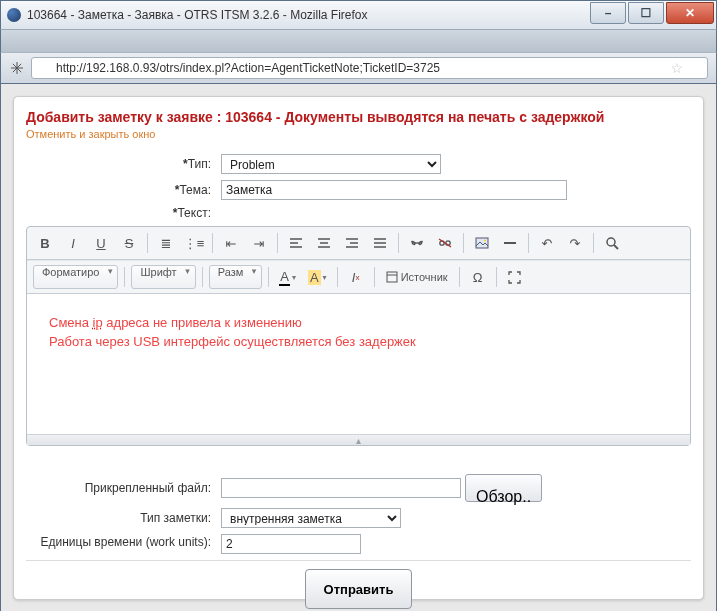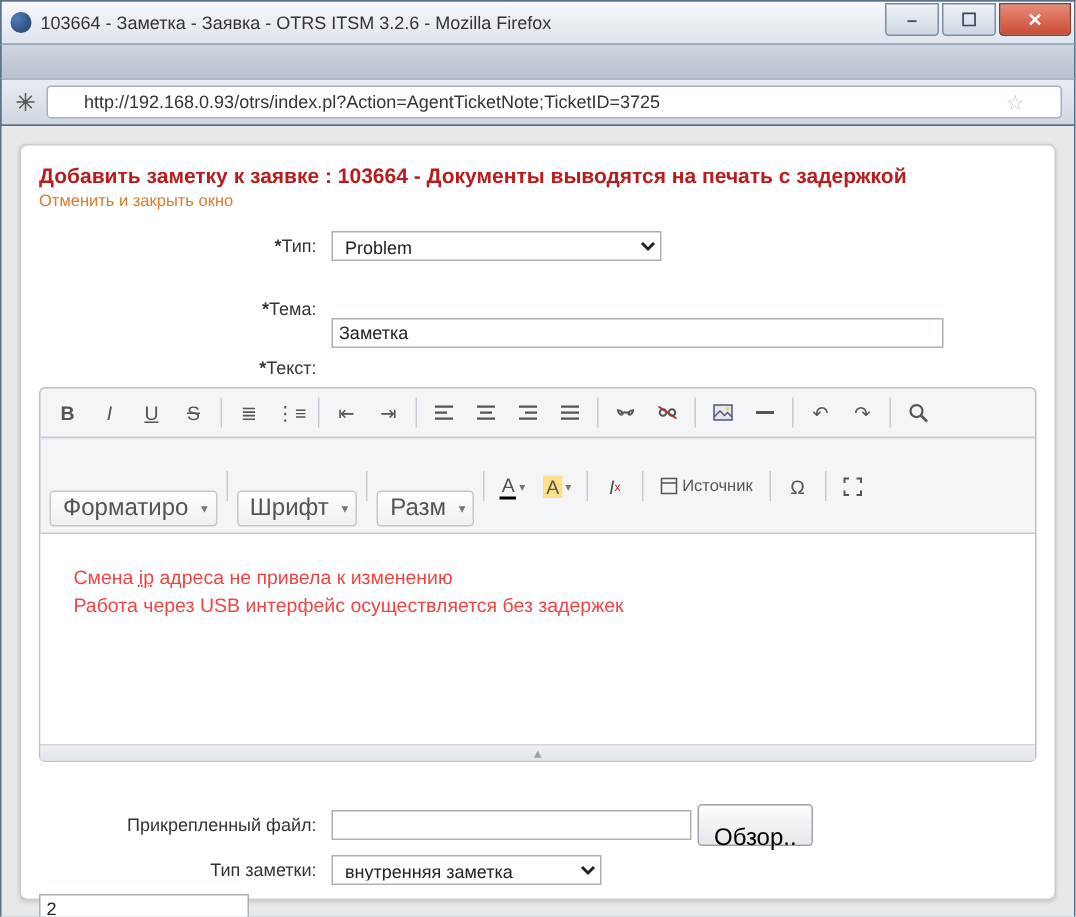--- a/index.html
+++ b/index.html
@@ -20,28 +20,28 @@
   .viewport{background:#e8e8e8;border:1px solid #5a7088;border-top:none;padding:12px;height:calc(611px - 28px - 22px - 30px - 2px);box-sizing:border-box;}
   .panel{background:#fff;border:1px solid #ccc;border-radius:5px;padding:10px 12px 12px;box-shadow:0 1px 3px rgba(0,0,0,0.15);height:100%;box-sizing:border-box;display:flex;flex-direction:column;}
   h1.title{font-size:14px;font-weight:bold;margin:2px 0 3px;color:#b91c1c;}
   a.cancel{color:#d97b29;text-decoration:none;font-size:11px;}
   .formarea{margin-top:14px;}
   .row{display:flex;align-items:center;margin-bottom:6px;}
   .lbl{width:185px;text-align:right;padding-right:10px;color:#333;font-size:12px;}
   .lbl .req{font-weight:bold;}
   select,input[type=text]{font-size:12px;border:1px solid #aab0b8;padding:2px 4px;background:#fff;color:#222;height:20px;box-sizing:border-box;}
   .w-type{width:220px;}
-  .w-subj{width:408px;margin-top:32px;}
+  .w-subj{width:346px;}
   .w-units{width:140px;}
   
   .editor{border:1px solid #b9bfc6;border-radius:4px;margin:6px 0 0 0;background:#f4f5f7;}
   .tbar{display:flex;flex-wrap:wrap;align-items:center;padding:4px 6px;border-bottom:1px solid #c6ccd3;gap:4px;}
   .tbar.row2{border-top:1px solid #e4e7eb;}
   .tbtn{width:22px;height:22px;border:1px solid transparent;border-radius:3px;display:flex;align-items:center;justify-content:center;color:#555;font-size:13px;cursor:pointer;}
-  .tsel{height:22px;border:1px solid #c2c8cf;border-radius:3px;background:linear-gradient(to bottom,#fdfdfe,#eef0f3);padding:0 18px 0 8px;display:flex;align-items:center;font-size:16px;color:#555;position:relative;cursor:pointer;margin-top:30px;}
+  .tsel{height:22px;border:1px solid #c2c8cf;border-radius:3px;background:linear-gradient(to bottom,#fdfdfe,#eef0f3);padding:0 18px 0 8px;display:flex;align-items:flex-start;font-size:11px;color:#555;position:relative;cursor:pointer;}
   .tsel:after{content:"▾";position:absolute;right:5px;color:#777;font-size:9px;}
   .sep{width:1px;height:20px;background:#c6ccd3;margin:0 2px;}
   .editbody{background:#fff;min-height:100px;padding:20px 22px;font-size:13px;color:#ef4444;line-height:1.45;}
   .editbody .sq{text-decoration:underline dotted red;}
   .resize{height:10px;background:linear-gradient(to bottom,#eef0f3,#e2e5e9);border-top:1px solid #cfd4da;display:flex;align-items:center;justify-content:center;color:#9aa1a9;font-size:10px;}
   .spacer{height:28px;}
   .row.att input[type=text]{width:240px;}
   .browse{height:22px;padding:13px 10px;border:1px solid #9aa3ad;background:linear-gradient(to bottom,#fdfdfe,#e4e7eb);border-radius:3px;font-size:16px;cursor:pointer;margin-left:4px;}
   .footer{margin-top:auto;border-top:1px solid #ddd;padding-top:8px;text-align:center;}
   .submit{height:40px;padding:0 18px;font-size:13px;font-weight:bold;border:1px solid #8f969e;background:linear-gradient(to bottom,#fefefe,#e1e4e8);border-radius:4px;cursor:pointer;}
@@ -263,20 +263,21 @@
       </div>
 
       <div class="row">
         <div class="lbl">Тип заметки:</div>
         <select style="width:180px">
           <option>внутренняя заметка</option>
         </select>
       </div>
 
       <div class="row" style="align-items:flex-start">
+        <div class="lbl" style="line-height:1.4">Единицы времени (work units):</div>
         <input type="text" class="w-units" value="2" style="">
       </div>
 
     </div>
 
     <div class="footer">
       <button class="submit">Отправить</button>
     </div>
 
   </div>

